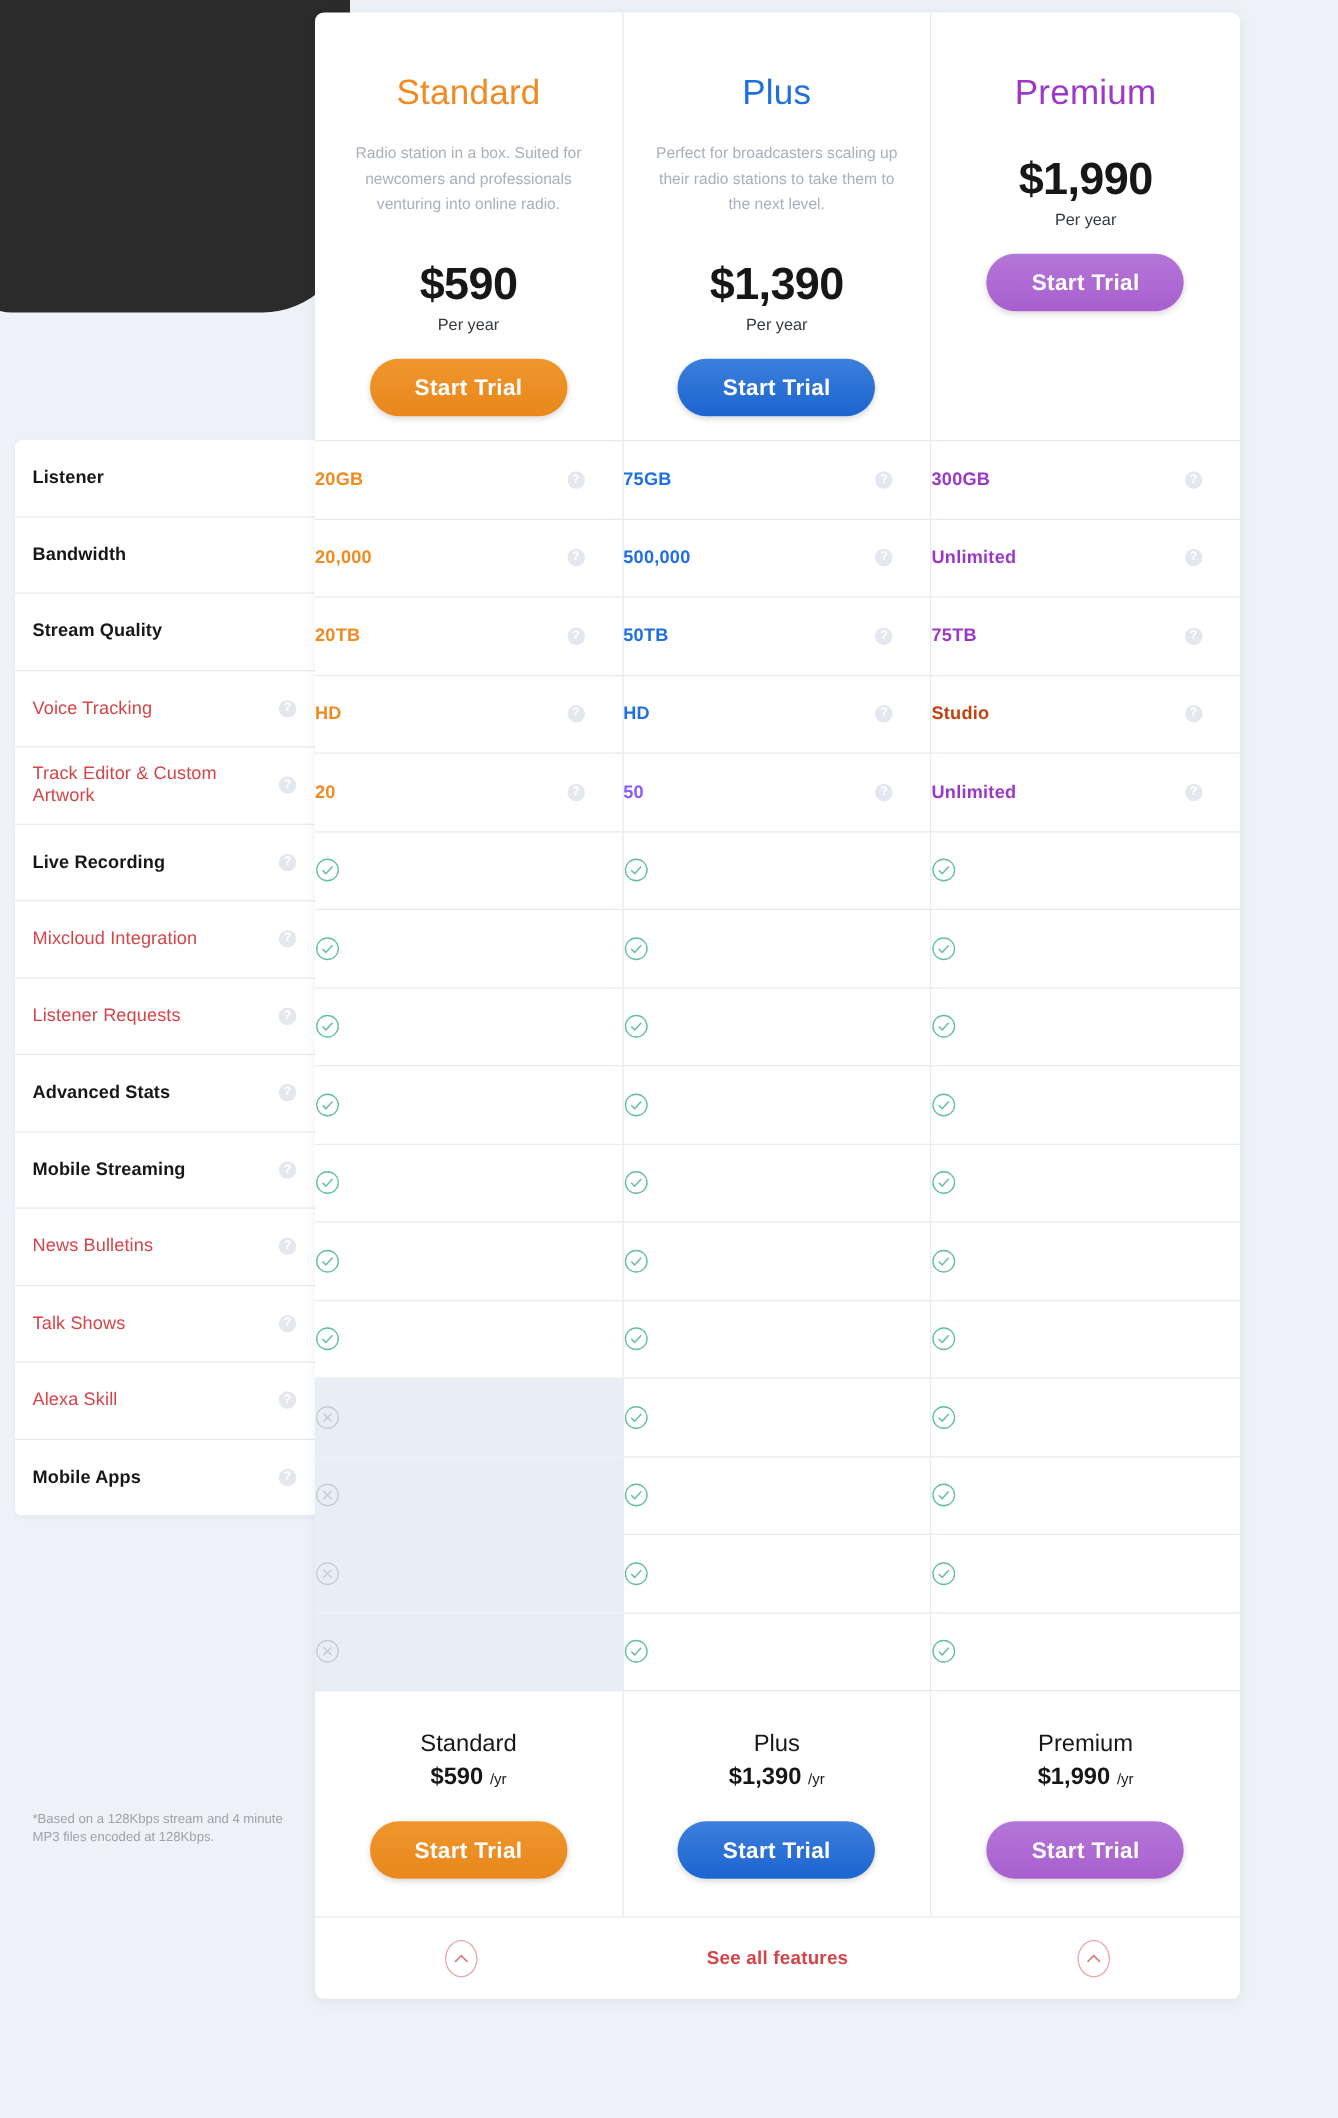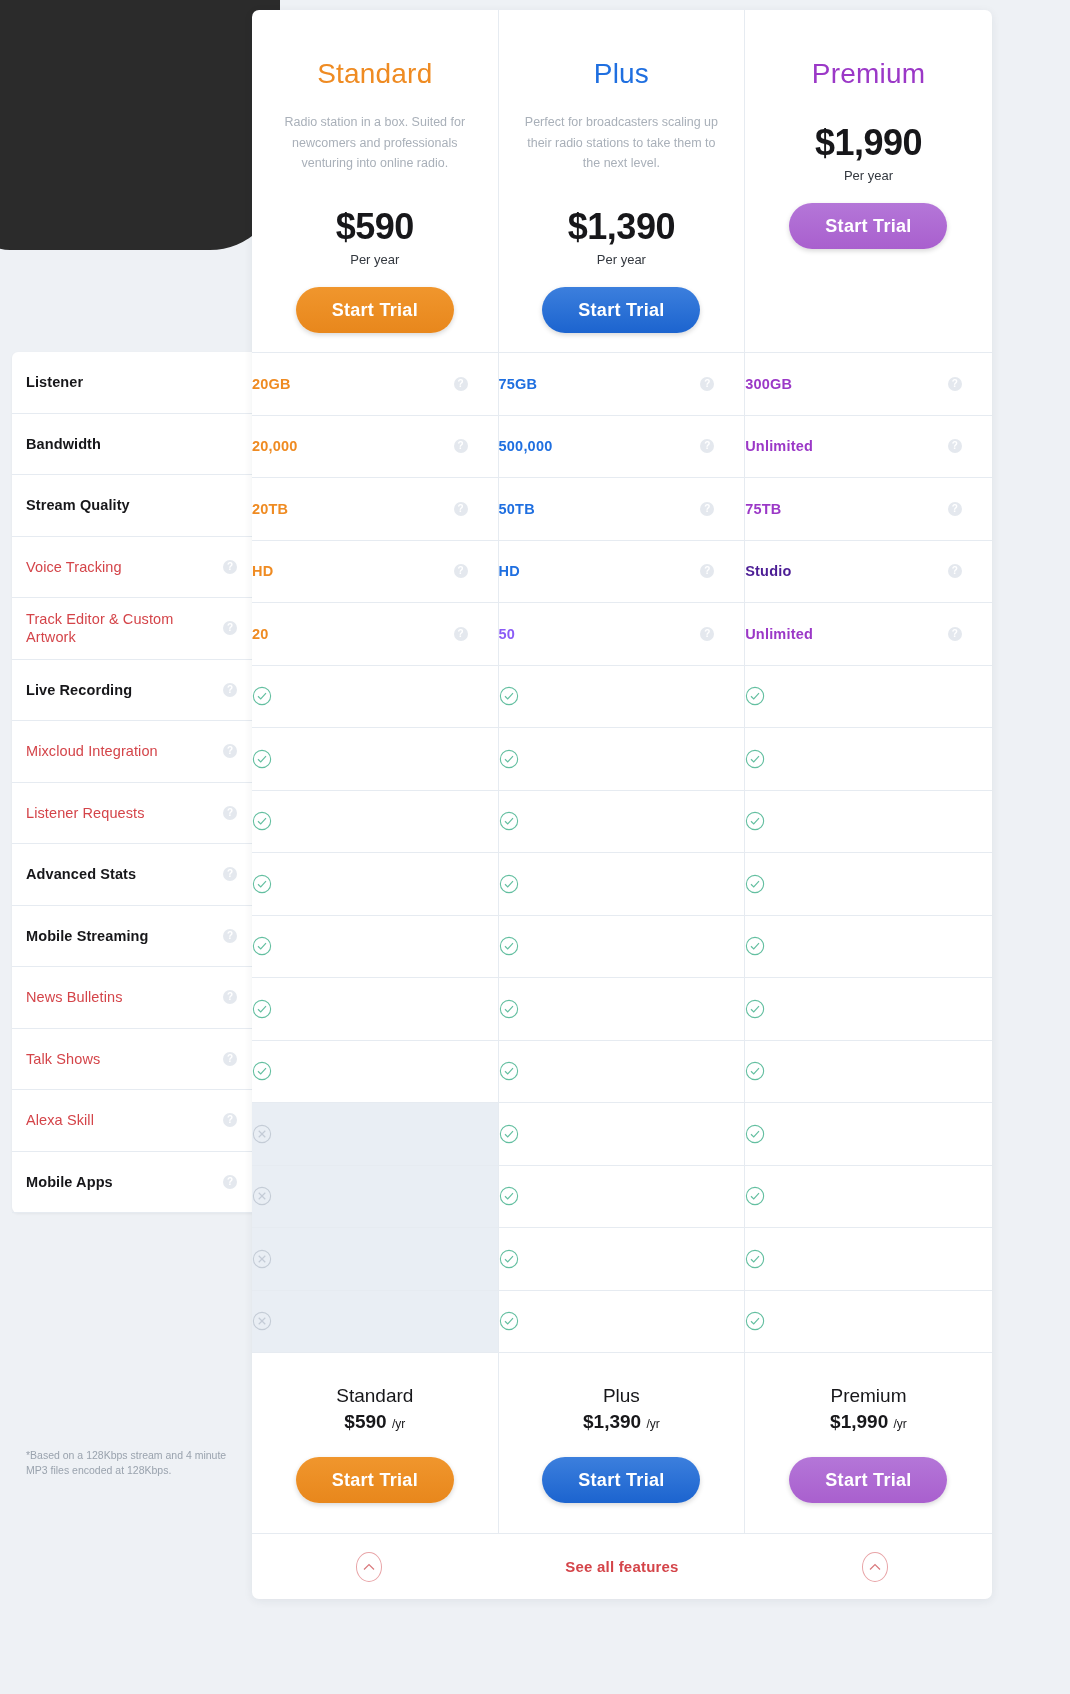--- a/index.html
+++ b/index.html
@@ -301,21 +301,21 @@
         <div class="val-row">
           <div class="val-cell">
             <span class="val-text" style="color:#ef8b22">HD</span>
             <span class="cell-q">?</span>
           </div>
           <div class="val-cell">
             <span class="val-text" style="color:#1f6fe0">HD</span>
             <span class="cell-q">?</span>
           </div>
           <div class="val-cell">
-            <span class="val-text" style="color:#4c1d95">Studio</span>
+            <span class="val-text" style="color:#c2410c">Studio</span>
             <span class="cell-q">?</span>
           </div>
         </div>
         <div class="val-row">
           <div class="val-cell">
             <span class="val-text" style="color:#ef8b22">20</span>
             <span class="cell-q">?</span>
           </div>
           <div class="val-cell">
             <span class="val-text" style="color:#8b5cf6">50</span>

